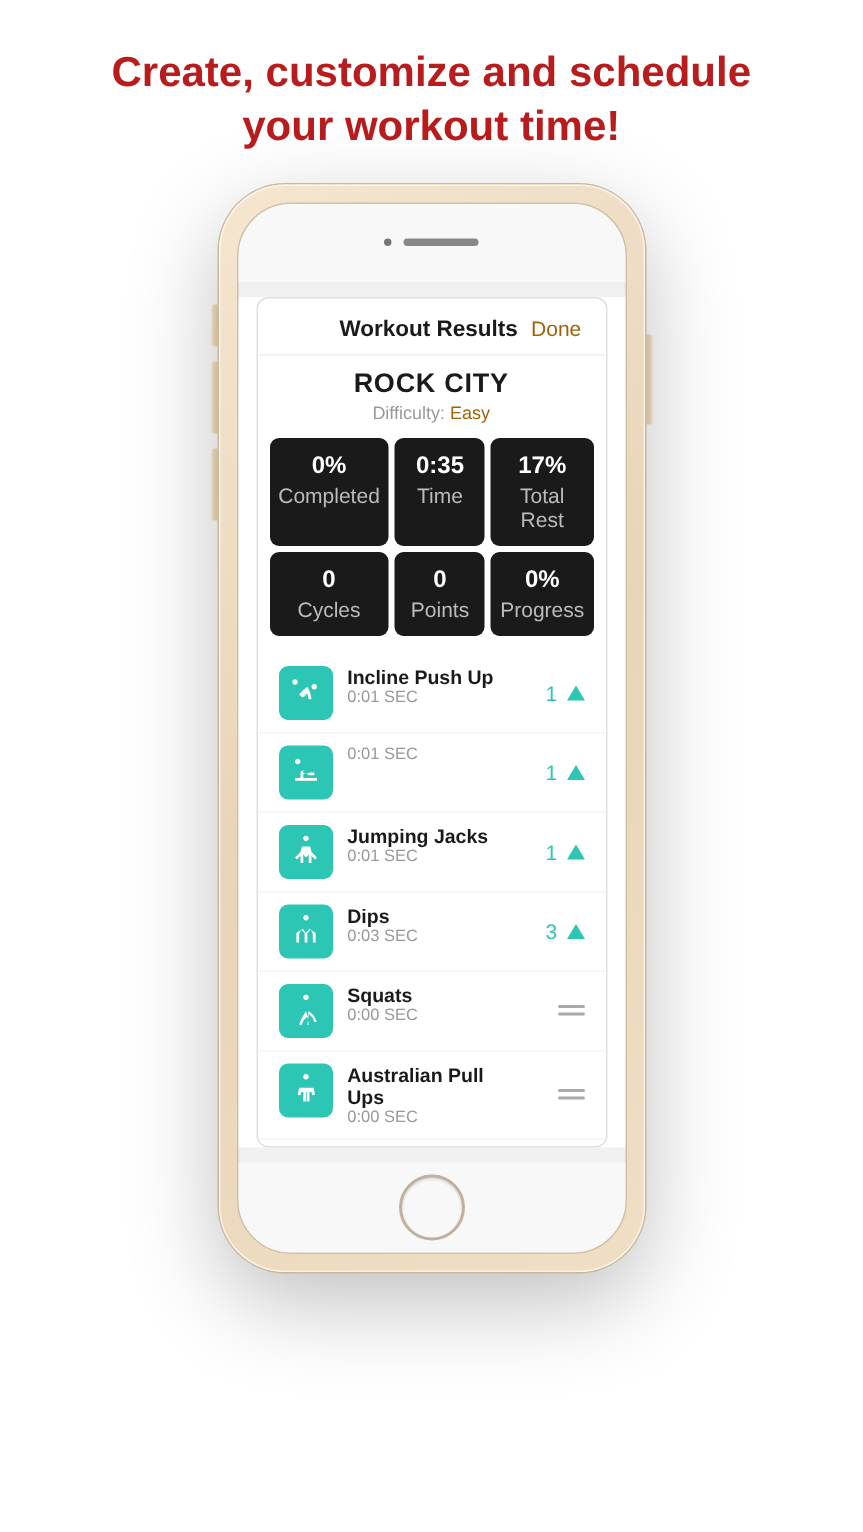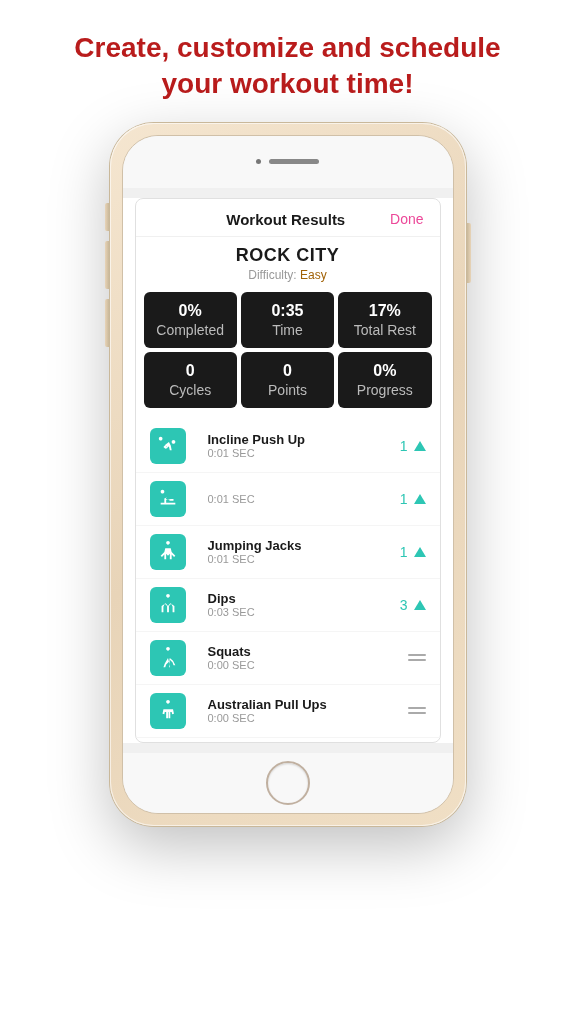--- a/index.html
+++ b/index.html
@@ -19,21 +19,21 @@
       text-align: center;
       font-size: 28px;
       font-weight: 700;
       color: #b91c1c;
       line-height: 1.3;
       padding: 30px 40px 20px;
     }
 
     
     .phone-shell {
-      width: 356px;
+      width: 284px;
       min-height: 680px;
       background: linear-gradient(145deg, #f5e6d0, #e8d4b8, #f0dfc5);
       border-radius: 44px;
       padding: 12px;
       box-shadow:
         0 0 0 1px #c9b89a,
         0 20px 60px rgba(0,0,0,0.25),
         inset 0 0 0 1px rgba(255,255,255,0.6);
       position: relative;
     }
@@ -94,21 +94,21 @@
     }
     .card-title {
       font-size: 15px;
       font-weight: 600;
       color: #1a1a1a;
       flex: 1;
       text-align: center;
     }
     .card-done {
       font-size: 14px;
-      color: #ec4899;
+      color: #a16207;
       font-weight: 400;
     }
 
     .workout-name {
       text-align: center;
       font-size: 18px;
       font-weight: 700;
       color: #1a1a1a;
       padding: 8px 0 2px;
       letter-spacing: 0.5px;
@@ -148,24 +148,23 @@
       display: block;
       margin-top: 2px;
     }
 
     
     .exercise-list {
       padding: 4px 0;
     }
     .exercise-item {
       display: flex;
-      align-items: center;
       padding: 8px 14px;
       border-bottom: 1px solid #f5f5f5;
-      gap: 22px;
+      gap: 10px;
     }
     .exercise-icon {
       width: 36px;
       height: 36px;
       background: #2dc6b4;
       border-radius: 6px;
       flex-shrink: 0;
       display: flex;
       align-items: center;
       justify-content: center;

